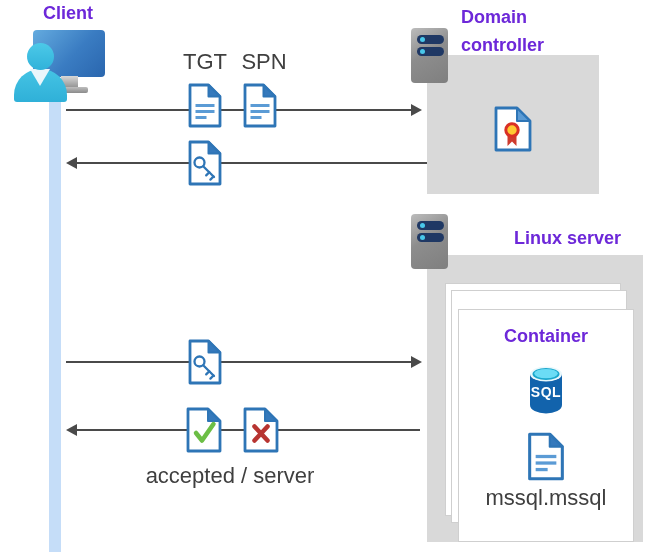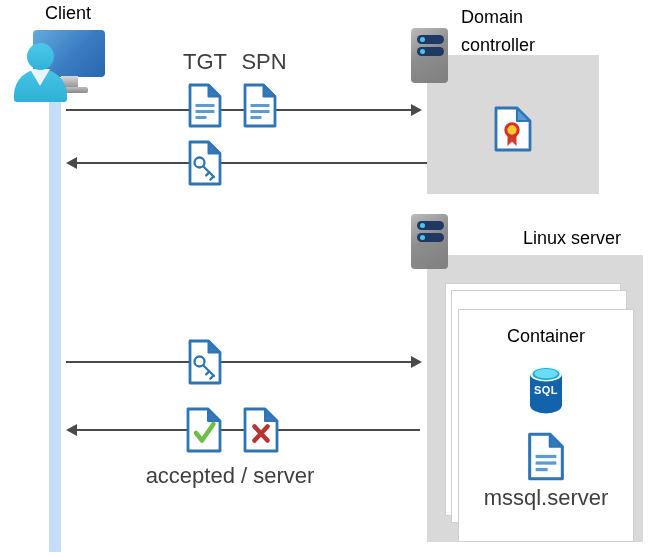--- a/index.html
+++ b/index.html
@@ -3,21 +3,21 @@
 <meta charset="utf-8">
 <style>
   html,body { margin:0; padding:0; background:#ffffff; }
   #canvas {
     position:relative; width:660px; height:558px; background:#ffffff;
     font-family:"Liberation Sans","DejaVu Sans",sans-serif; overflow:hidden;
   }
   .abs { position:absolute; }
 
   
-  .h-bold { font-weight:normal; color:#000000; font-size:18px; line-height:23px; }
+  .h-bold { font-weight:bold; color:#6d28d9; font-size:18px; line-height:23px; }
   .annot  { color:#3f3f3f; font-size:22px; line-height:22px; }
   .t-center { text-align:center; }
 
   
   .lifeline { left:49px; top:84px; width:12px; height:468px; background:#c5ddf8; }
   .monitor  { left:33px; top:30px; width:72px; height:47px; border-radius:4px;
               background:linear-gradient(133deg,#64abdf 0%,#3a7cc2 55%,#2a66ae 100%); }
   .stand-neck { left:61px; top:76px; width:17px; height:12px;
                 background:linear-gradient(180deg,#d8d8d8,#909090); }
   .stand-base { left:52px; top:87px; width:36px; height:6px; border-radius:2px;
@@ -42,21 +42,21 @@
   .graybox { background:#d9d9d9; }
   .server-body { width:37px; height:55px; border-radius:4px;
                  background:linear-gradient(150deg,#bcbcbc,#8d8d8d 45%,#7f7f7f); }
   .server-pill { position:absolute; left:6px; width:27px; height:9px; border-radius:4.5px;
                  background:#1f3864; }
   .server-dot  { position:absolute; left:3px; top:2px; width:5px; height:5px;
                  border-radius:50%; background:#49c8ea; }
   .card { position:absolute; width:174px; height:231px; background:#ffffff;
           border:1px solid #cfcfcf; box-shadow:0 0 0 0 transparent; }
   .sql-text { position:absolute; left:0; top:19px; width:100%; text-align:center;
-              color:#ffffff; font-weight:bold; font-size:11px; letter-spacing:0.5px; }
+              color:#ffffff; font-weight:bold; font-size:14px; letter-spacing:0.5px; }
 </style>
 </head>
 <body>
 
 <div id="canvas">
 
   <div class="abs lifeline"></div>
 
   <div class="abs h-bold t-center" style="left:18px;top:2px;width:100px;">Client</div>
   <div class="abs monitor"></div>
@@ -182,16 +182,16 @@
     </div>
 
     <svg class="abs" style="left:68px;top:122px;" width="38" height="49" viewBox="0 0 34 45">
       <path d="M2 2 H20.5 L32 13.5 V43 H2 Z" fill="#ffffff" stroke="#2e75b6" stroke-width="2.8" stroke-linejoin="round"></path>
       <path d="M20.5 2 L32 13.5 H20.5 Z" fill="#3579bc" stroke="#2e75b6" stroke-width="2" stroke-linejoin="round"></path>
       <rect x="7.5" y="21" width="19" height="3" fill="#5b9bd5"></rect>
       <rect x="7.5" y="27" width="19" height="3" fill="#5b9bd5"></rect>
       <rect x="7.5" y="33" width="11" height="3" fill="#5b9bd5"></rect>
     </svg>
 
-    <div class="abs annot t-center" style="left:0;top:177px;width:100%;">mssql.server</div>
+    <div class="abs annot t-center" style="left:0;top:177px;width:100%;">mssql.mssql</div>
   </div>
 
 </div>
 
 </body></html>

